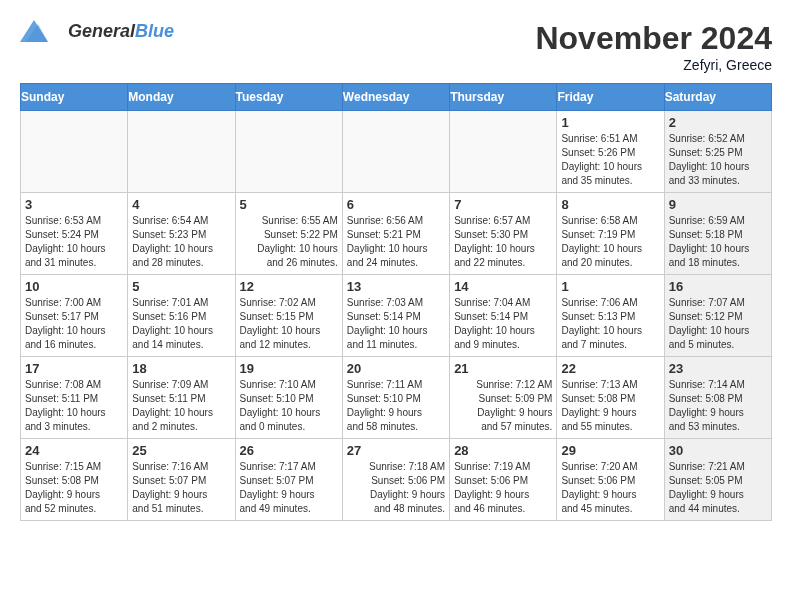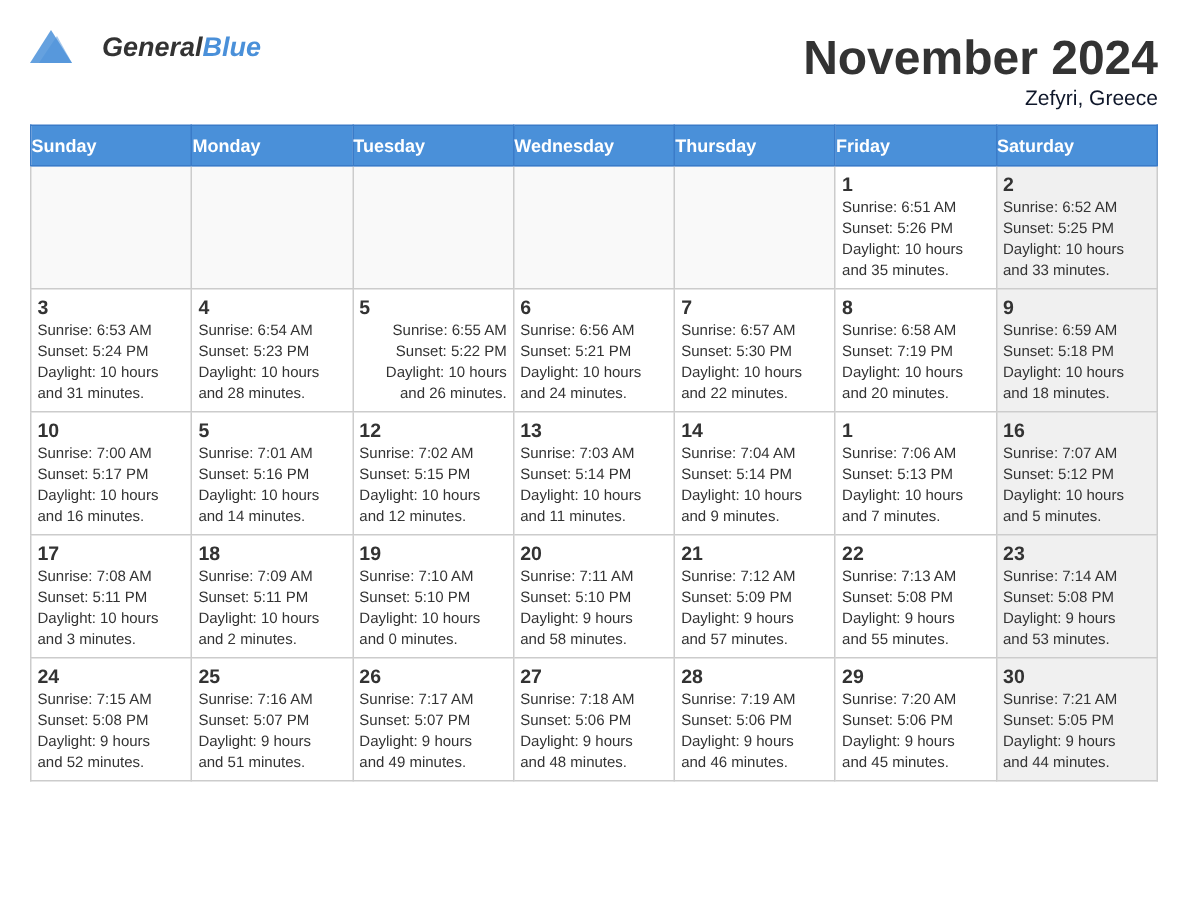--- a/index.html
+++ b/index.html
@@ -269,21 +269,21 @@
         </td>
         <td>
           <span class="day-num">20</span>
           <div class="cell-text" style="white-space: pre-line;">Sunrise: 7:11 AM
 Sunset: 5:10 PM
 Daylight: 9 hours
 and 58 minutes.</div>
         </td>
         <td>
           <span class="day-num">21</span>
-          <div class="cell-text" style="white-space: pre-line;">Sunrise: 7:12 AM
+          <div class="cell-text" style="white-space: pre-line; text-align: right;">Sunrise: 7:12 AM
 Sunset: 5:09 PM
 Daylight: 9 hours
 and 57 minutes.</div>
         </td>
         <td>
           <span class="day-num">22</span>
           <div class="cell-text" style="white-space: pre-line;">Sunrise: 7:13 AM
 Sunset: 5:08 PM
 Daylight: 9 hours
 and 55 minutes.</div>
@@ -313,21 +313,21 @@
         </td>
         <td>
           <span class="day-num">26</span>
           <div class="cell-text" style="white-space: pre-line;">Sunrise: 7:17 AM
 Sunset: 5:07 PM
 Daylight: 9 hours
 and 49 minutes.</div>
         </td>
         <td>
           <span class="day-num">27</span>
-          <div class="cell-text" style="white-space: pre-line;">Sunrise: 7:18 AM
+          <div class="cell-text" style="white-space: pre-line; text-align: right;">Sunrise: 7:18 AM
 Sunset: 5:06 PM
 Daylight: 9 hours
 and 48 minutes.</div>
         </td>
         <td>
           <span class="day-num">28</span>
           <div class="cell-text" style="white-space: pre-line;">Sunrise: 7:19 AM
 Sunset: 5:06 PM
 Daylight: 9 hours
 and 46 minutes.</div>

